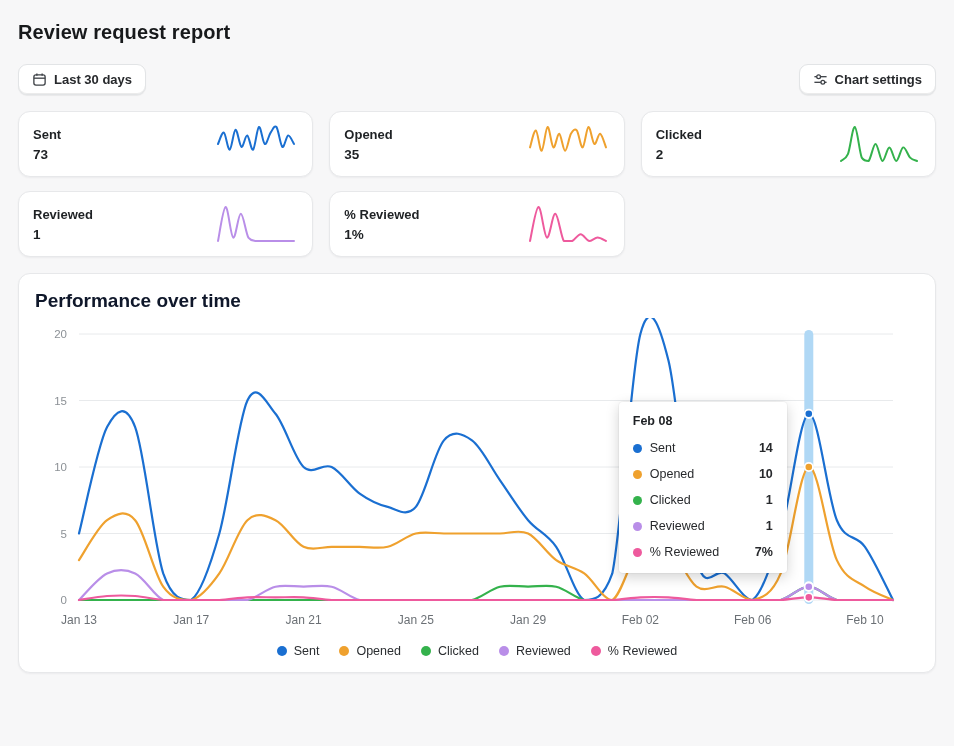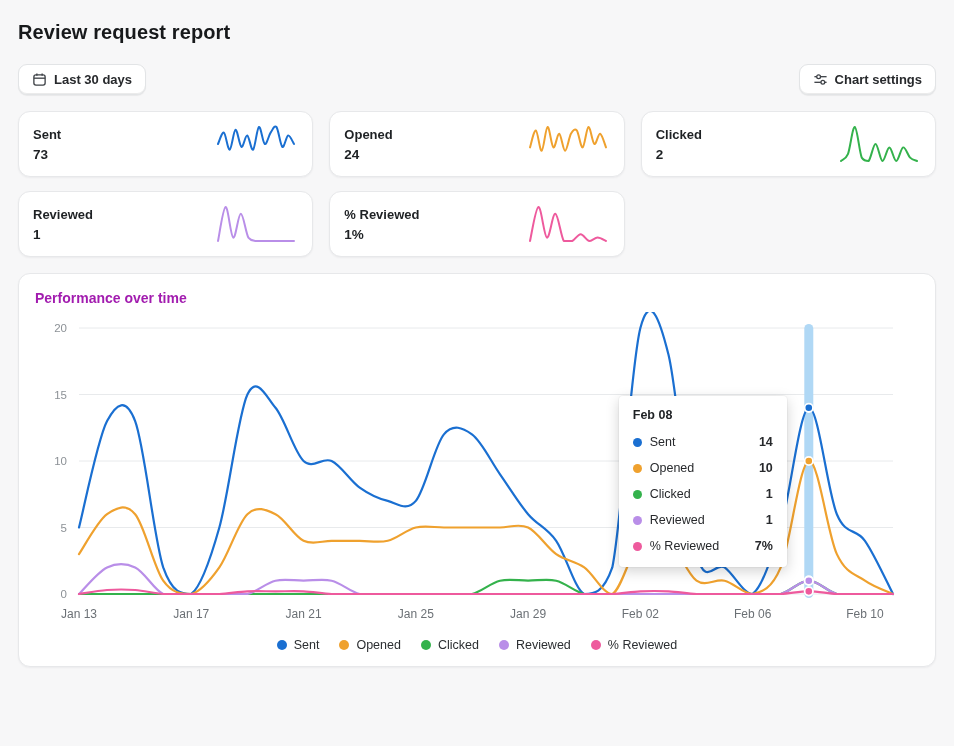--- a/index.html
+++ b/index.html
@@ -24,21 +24,21 @@
   .btn svg{display:block;}
   .metrics{display:grid;grid-template-columns:repeat(3,1fr);gap:14px 16px;margin-bottom:16px;}
   .card{
     background:#fff;border:1px solid #e7e8ea;border-radius:12px;
     box-shadow:0 1px 2px rgba(22,29,37,.05);
   }
   .metric{display:flex;align-items:center;justify-content:space-between;padding:10px 14px;height:66px;box-sizing:border-box;}
   .m-label{font-size:13px;font-weight:700;color:#1e2124;}
   .m-value{font-size:13.5px;font-weight:700;margin-top:5px;color:#1e2124;}
   .chart-card{padding:14px 16px 8px;}
-  .chart-title{font-size:14px;font-weight:700;margin:2px 0 6px;color:#a21caf;}
+  .chart-title{font-size:19px;font-weight:700;margin:2px 0 6px;color:#0f172a;}
   .chart-wrap{position:relative;}
   svg{font-family:inherit;}
   text.ylab{font-size:11.5px;fill:#8c9196;}
   text.xlab{font-size:12px;fill:#6b7075;}
   .tooltip{
     position:absolute;width:168px;background:#fff;border-radius:4px;
     box-shadow:0 4px 14px rgba(0,0,0,.18),0 0 0 1px rgba(0,0,0,.03);
     padding:10px 0 8px;z-index:5;
   }
   .tip-title{font-weight:700;font-size:12.5px;padding:2px 14px 7px;color:#1e2124;}
@@ -88,21 +88,21 @@
         <div class="m-label">Sent</div>
         <div class="m-value">73</div>
       </div>
       <svg width="84" height="42" viewBox="0 0 84 42">
           <path d="M4,21 C4.9743589743589745,19.11111111111111 7.897435897435898,8.72222222222222 9.846153846153847,9.666666666666664 C11.794871794871796,10.611111111111109 13.743589743589743,27.13888888888889 15.692307692307692,26.666666666666668 C17.641025641025642,26.194444444444446 19.58974358974359,7.305555555555558 21.53846153846154,6.833333333333336 C23.48717948717949,6.361111111111113 25.435897435897434,22.88888888888889 27.384615384615383,23.833333333333332 C29.333333333333332,24.777777777777775 31.282051282051277,12.027777777777777 33.230769230769226,12.5 C35.179487179487175,12.972222222222223 37.12820512820513,28.083333333333336 39.07692307692308,26.666666666666668 C41.02564102564103,25.25 42.97435897435897,4.944444444444445 44.92307692307692,4 C46.87179487179487,3.0555555555555554 48.82051282051282,20.055555555555557 50.76923076923077,21 C52.717948717948715,21.944444444444443 54.666666666666664,12.499999999999998 56.61538461538461,9.666666666666664 C58.56410256410256,6.83333333333333 60.51282051282051,1.6388888888888888 62.46153846153846,4 C64.41025641025641,6.361111111111111 66.35897435897435,22.416666666666664 68.3076923076923,23.833333333333332 C70.25641025641026,25.25 72.2051282051282,12.972222222222221 74.15384615384616,12.5 C76.10256410256412,12.027777777777779 79.02564102564102,19.583333333333332 80,21" fill="none" stroke="#1a6fd1" stroke-width="2" stroke-linecap="round" stroke-linejoin="round"></path>
         </svg>
     </div>
     <div class="card metric">
       <div>
         <div class="m-label">Opened</div>
-        <div class="m-value">24</div>
+        <div class="m-value">35</div>
       </div>
       <svg width="84" height="42" viewBox="0 0 84 42">
           <path d="M4,24.4 C4.9743589743589745,21.566666666666666 7.897435897435898,6.833333333333331 9.846153846153847,7.399999999999999 C11.794871794871796,7.966666666666666 13.743589743589743,28.366666666666667 15.692307692307692,27.8 C17.641025641025642,27.233333333333334 19.58974358974359,4.566666666666667 21.53846153846154,4 C23.48717948717949,3.433333333333333 25.435897435897434,23.266666666666666 27.384615384615383,24.4 C29.333333333333332,25.53333333333333 31.282051282051277,10.23333333333333 33.230769230769226,10.799999999999997 C35.179487179487175,11.366666666666664 37.12820512820513,27.8 39.07692307692308,27.8 C41.02564102564103,27.8 42.97435897435897,14.199999999999998 44.92307692307692,10.799999999999997 C46.87179487179487,7.399999999999997 48.82051282051282,5.133333333333331 50.76923076923077,7.399999999999999 C52.717948717948715,9.666666666666666 54.666666666666664,24.966666666666665 56.61538461538461,24.4 C58.56410256410256,23.833333333333332 60.51282051282051,4.566666666666666 62.46153846153846,4 C64.41025641025641,3.4333333333333336 66.35897435897435,19.866666666666667 68.3076923076923,21 C70.25641025641026,22.133333333333333 72.2051282051282,10.23333333333333 74.15384615384616,10.799999999999997 C76.10256410256412,11.366666666666664 79.02564102564102,22.133333333333333 80,24.4" fill="none" stroke="#efa12e" stroke-width="2" stroke-linecap="round" stroke-linejoin="round"></path>
         </svg>
     </div>
     <div class="card metric">
       <div>
         <div class="m-label">Clicked</div>
         <div class="m-value">2</div>
       </div>

